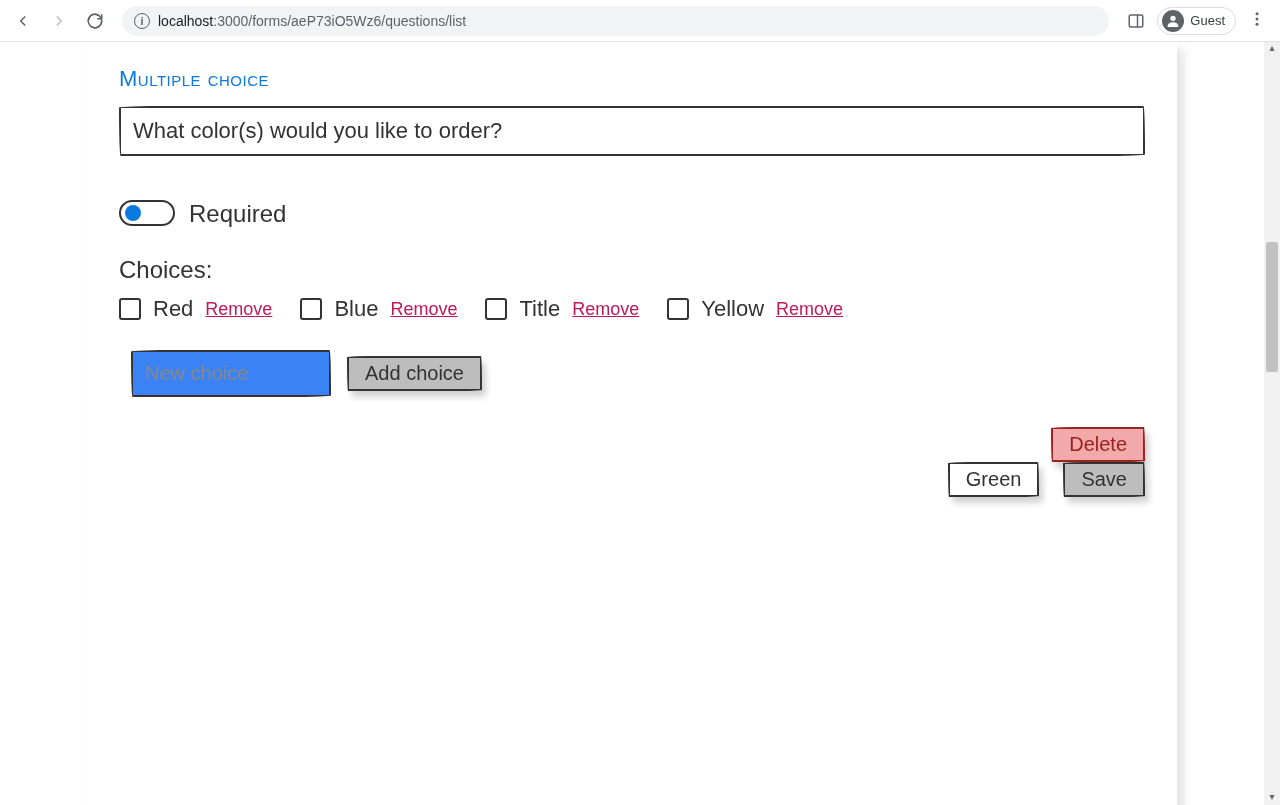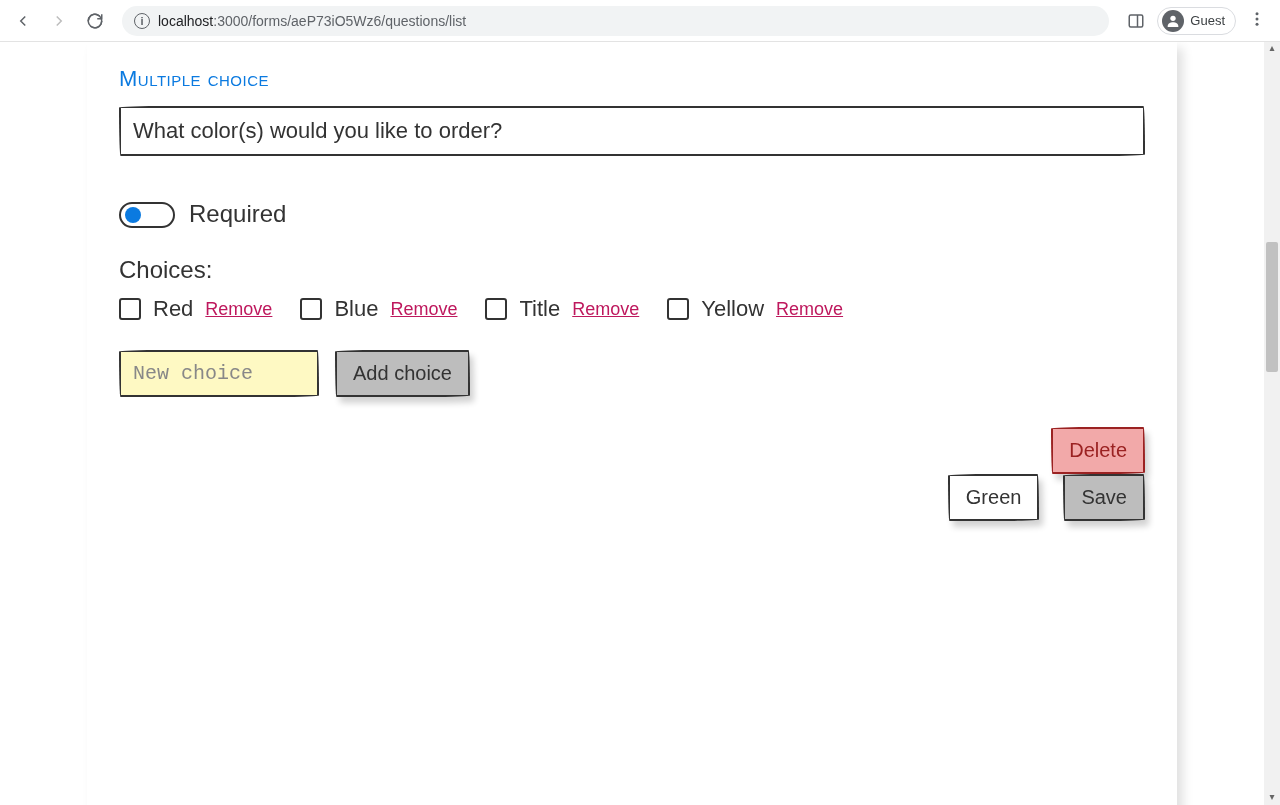--- a/index.html
+++ b/index.html
@@ -132,21 +132,21 @@
       background: #fff;
       outline: none;
     }
     .textarea-input {
       height: 80px;
       resize: both;
     }
     .field-group { margin-bottom: 28px; }
 
     
-    .toggle-row { display: flex; align-items: flex-end; gap: 14px; margin-bottom: 28px; margin-top: 44px; }
+    .toggle-row { display: flex; align-items: flex-start; gap: 14px; margin-bottom: 28px; margin-top: 44px; }
     .toggle {
       width: 56px; height: 26px;
       border: 2px solid #333;
       border-radius: 14px;
       position: relative;
       cursor: pointer;
       background: #fff;
     }
     .toggle .knob {
       width: 16px; height: 16px;
@@ -173,37 +173,38 @@
       font-size: 18px;
       color: #be185d;
       text-decoration: underline;
       cursor: pointer;
     }
 
     
     .new-choice-row { display: flex; align-items: center; gap: 16px; margin-bottom: 30px; }
     .new-choice-input {
       width: 200px;
-      font-family: Liberation Mono, monospace;
+      font-family: Liberation Sans, sans-serif;
       font-size: 20px;
       color: #333;
       padding: 10px 12px;
       border: 2px solid #333;
       border-top-left-radius: 255px 8px;
       border-top-right-radius: 8px 225px;
       border-bottom-right-radius: 225px 8px;
       border-bottom-left-radius: 8px 255px;
-      background: #fef9c3;
+      background: #3b82f6;
       outline: none;
+      margin-left: 12px;
     }
     .new-choice-input::placeholder { color: #888; font-family: inherit; }
     .btn {
       font-family: inherit;
       font-size: 20px;
-      padding: 10px 16px;
+      padding: 4px 16px;
       border: 2px solid #333;
       border-top-left-radius: 255px 8px;
       border-top-right-radius: 8px 225px;
       border-bottom-right-radius: 225px 8px;
       border-bottom-left-radius: 8px 255px;
       cursor: pointer;
       box-shadow: 4px 6px 6px rgba(0,0,0,0.18);
     }
     .btn-gray { background: #bdbdbd; color: #333; }
     .btn-white { background: #fff; color: #333; }

